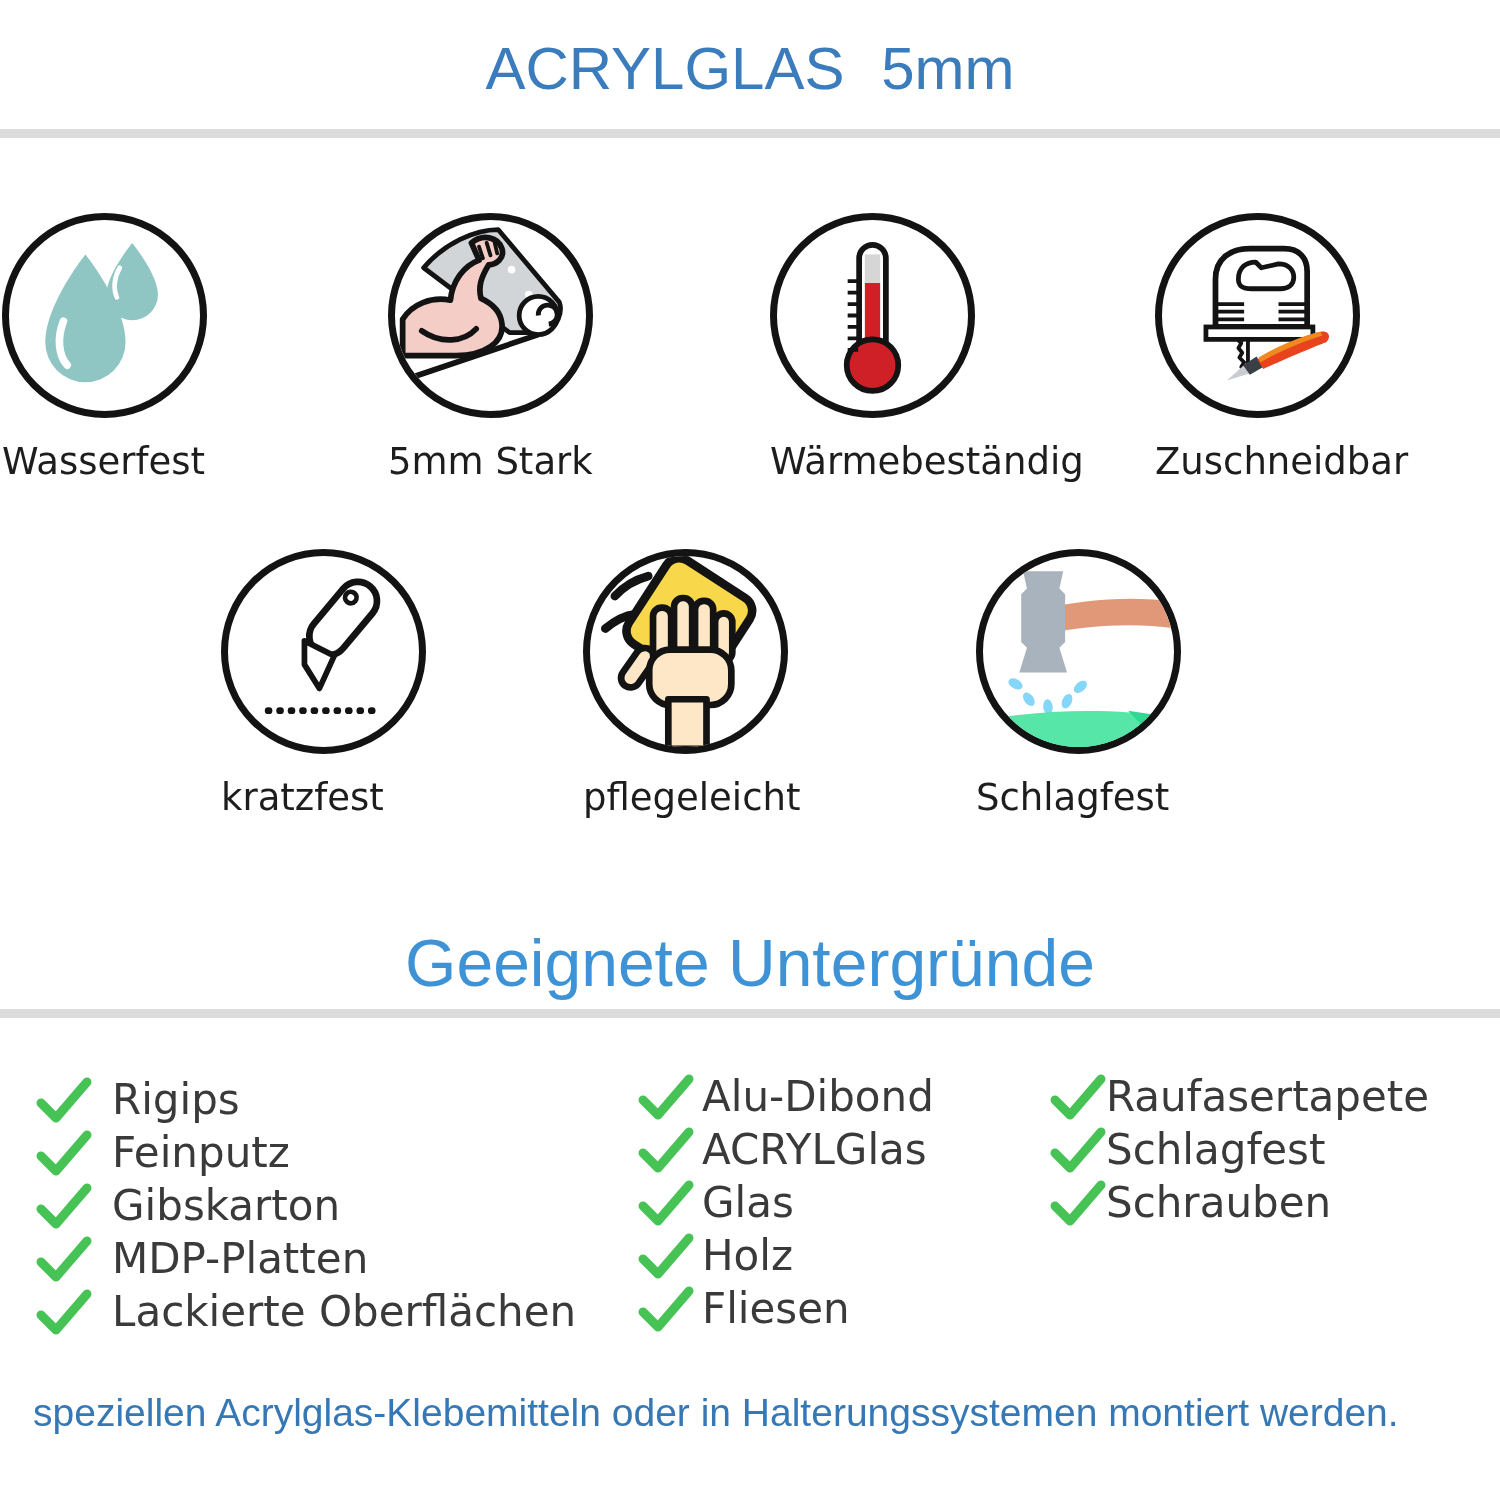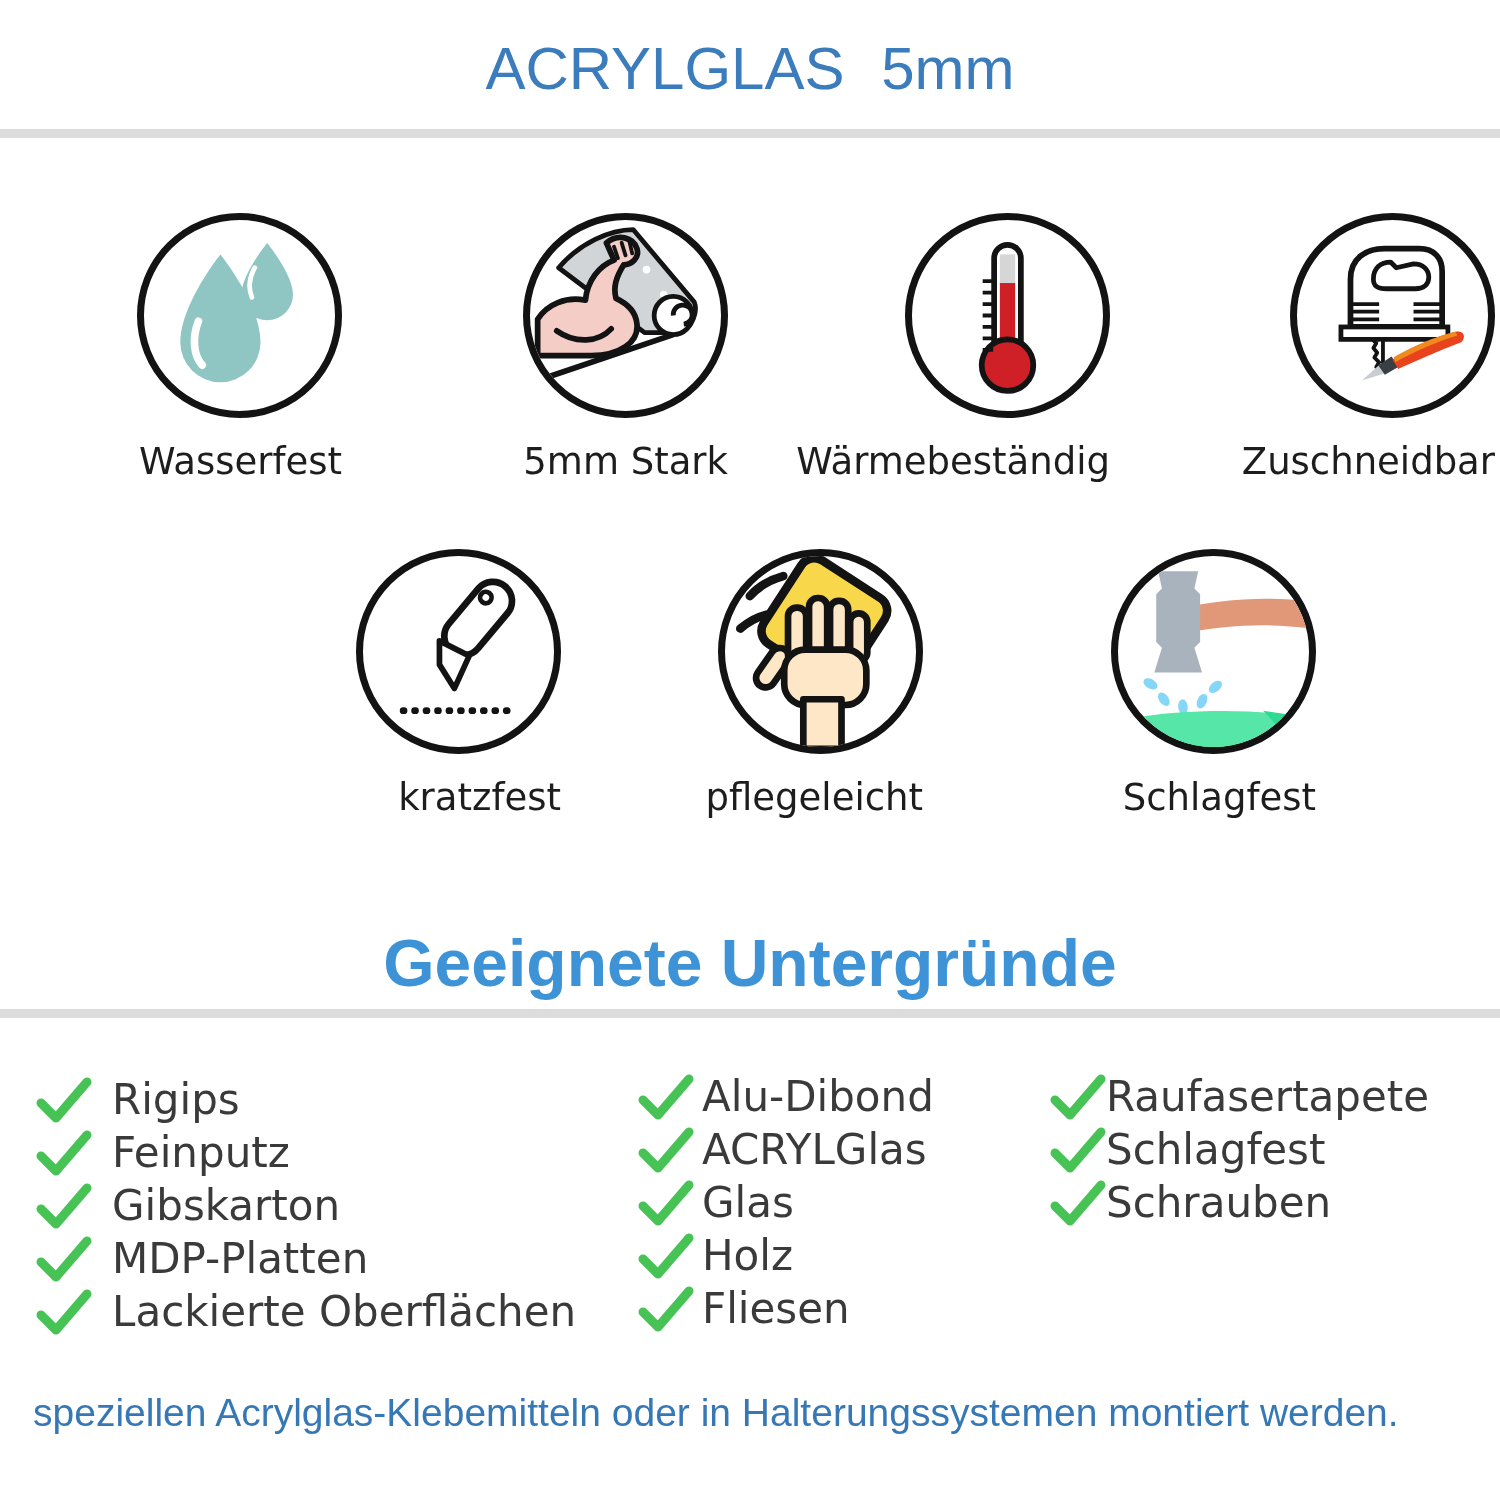--- a/index.html
+++ b/index.html
@@ -13,28 +13,28 @@
   }
   *{margin:0;padding:0;box-sizing:border-box}
   html,body{background:#fff}
   .canvas{position:relative;width:1500px;height:1500px;background:#fff;overflow:hidden;
           font-family:"Liberation Sans",sans-serif}
   .page-title{position:absolute;top:36px;left:0;width:100%;text-align:center;
     font-size:60px;line-height:66px;color:var(--title-blue);word-spacing:20px;font-weight:normal}
   .divider{position:absolute;left:0;width:100%;height:9px;background:var(--divider-gray)}
   .divider.d1{top:129px}
   .divider.d2{top:1009px}
-  .feature{position:absolute;width:340px;display:flex;flex-direction:column;align-items:flex-end}
+  .feature{position:absolute;width:340px;display:flex;flex-direction:column;align-items:flex-start}
   .circle{width:205px;height:205px;border:7px solid var(--outline-ink);border-radius:50%;
           background:#fff;overflow:hidden;flex:0 0 auto}
   .circle svg{width:100%;height:100%;display:block}
   .feature-label{margin-top:22px;font-family:"DejaVu Sans",sans-serif;font-size:37px;
                  color:#1d1d1d;white-space:nowrap}
   .surfaces-heading{position:absolute;top:925px;left:0;width:100%;text-align:center;
-    font-size:66px;color:var(--heading-blue);font-weight:bold}
+    font-size:66px;color:var(--heading-blue);font-weight:normal}
   .surface-col{position:absolute;display:flex;flex-direction:column}
   .surface-row{display:flex;align-items:center;height:53px}
   .surface-row svg{width:56px;height:46px;flex:0 0 auto}
   .surface-label{font-family:"DejaVu Sans",sans-serif;font-size:42px;color:var(--text-dark);
                  white-space:nowrap}
   .col1{left:36px;top:1073px}.col1 .surface-label{margin-left:20px}
   .col2{left:638px;top:1070px}.col2 .surface-label{margin-left:8px}
   .col3{left:1050px;top:1070px}.col3 .surface-label{margin-left:0}
   .footer{position:absolute;left:33px;top:1390px;font-size:39px;line-height:45px;
           color:var(--footer-blue)}

